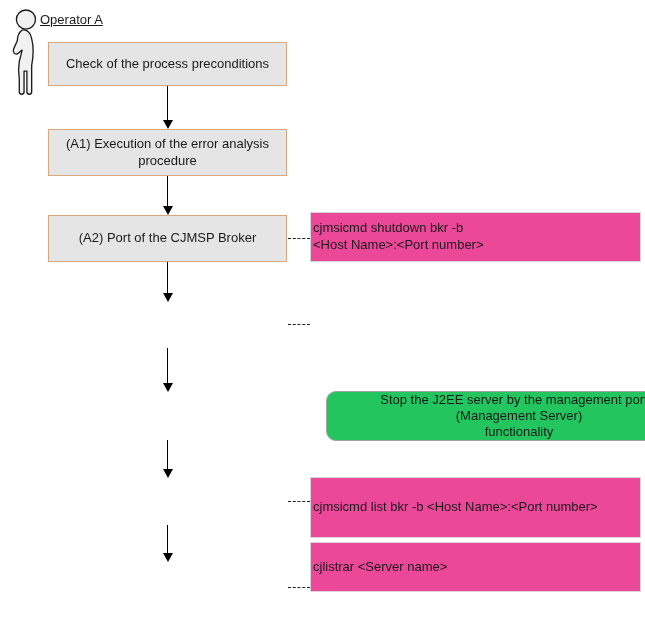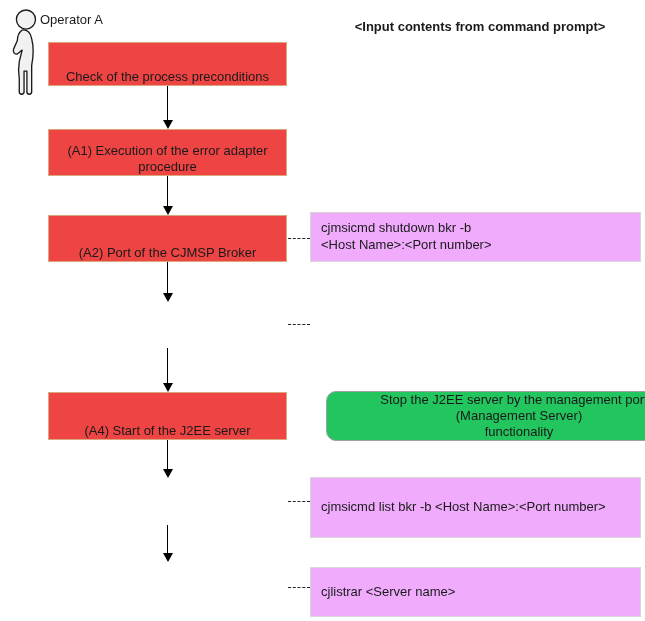--- a/index.html
+++ b/index.html
@@ -10,44 +10,45 @@
     background: #ffffff;
     font-family: "Liberation Sans", sans-serif;
     color: #1a1a1a;
     overflow: hidden;
   }
   .operator-label {
     position: absolute;
     left: 40px;
     top: 12px;
     font-size: 13px;
+    text-decoration: underline;
   }
   .right-title {
     position: absolute;
     left: 330px;
     top: 19px;
     width: 300px;
     text-align: center;
     font-size: 13px;
     font-weight: bold;
   }
   .person {
     position: absolute;
     left: 4px;
     top: 6px;
   }
   .step-box {
     position: absolute;
     left: 48px;
     width: 239px;
-    background: #ef4444;
+    background: #e5e5e5;
     border: 1px solid #D8A87C;
     box-sizing: border-box;
     display: flex;
-    align-items: flex-end;
+    align-items: center;
     justify-content: center;
     text-align: center;
     font-size: 13px;
     line-height: 1.25;
     padding: 0 6px;
   }
   .arrow {
     position: absolute;
     left: 161px;
     width: 13px;
@@ -66,28 +67,28 @@
     position: absolute;
     left: 288px;
     width: 22px;
     height: 0;
     border-top: 1.5px dashed #222;
   }
   .cmd-box {
     position: absolute;
     left: 310px;
     width: 331px;
-    background: #f0abfc;
+    background: #ec4899;
     border: 1px solid #D6D6D6;
     box-sizing: border-box;
     display: flex;
     align-items: center;
     font-size: 13px;
     line-height: 1.3;
-    padding: 0 10px;
+    padding: 0 2px;
   }
   .cmd-text { white-space: pre-line; }
   .note-box {
     position: absolute;
     left: 310px;
     width: 386px;
     background: #22c55e;
     border: 1px solid #A0A0A0;
     border-radius: 10px;
     box-sizing: border-box;
@@ -121,33 +122,32 @@
              L 24 66
              L 24 88
              C 24 91, 29 91, 29 88
              L 29 60
              C 31 50, 31 40, 29 32
              C 28 26, 24 22, 19 23
              Z" fill="#f1f1f1" stroke="#1a1a1a" stroke-width="1.4" stroke-linejoin="round"></path>
   </svg>
 
   <div class="operator-label">Operator A</div>
-  <div class="right-title">&lt;Input contents from command prompt&gt;</div>
 
   <div class="step-box" style="top:42px;height:44px">
     <span>Check of the process preconditions</span>
   </div>
 
   <div class="arrow" style="top:86px;height:43px">
     <div class="arrow-line"></div>
     <div class="arrow-head"></div>
   </div>
 
   <div class="step-box" style="top:129px;height:47px">
-    <span>(A1) Execution of the error adapter procedure</span>
+    <span>(A1) Execution of the error analysis procedure</span>
   </div>
 
   <div class="arrow" style="top:176px;height:39px">
     <div class="arrow-line"></div>
     <div class="arrow-head"></div>
   </div>
 
   <div class="step-box" style="top:215px;height:47px">
     <span>(A2) Port of the CJMSP Broker</span>
   </div>
@@ -156,23 +156,20 @@
     <div class="arrow-line"></div>
     <div class="arrow-head"></div>
   </div>
 
 
   <div class="arrow" style="top:348px;height:44px">
     <div class="arrow-line"></div>
     <div class="arrow-head"></div>
   </div>
 
-  <div class="step-box" style="top:392px;height:48px">
-    <span>(A4) Start of the J2EE server</span>
-  </div>
 
   <div class="arrow" style="top:440px;height:38px">
     <div class="arrow-line"></div>
     <div class="arrow-head"></div>
   </div>
 
 
   <div class="arrow" style="top:525px;height:37px">
     <div class="arrow-line"></div>
     <div class="arrow-head"></div>
@@ -193,17 +190,17 @@
   <div class="note-box" style="top:391px;height:50px">
     <span class="note-text">Stop the J2EE server by the management portal
 (Management Server)
 functionality</span>
   </div>
 
   <div class="cmd-box" style="top:477px;height:61px">
     <span class="cmd-text">cjmsicmd list bkr -b &lt;Host Name&gt;:&lt;Port number&gt;</span>
   </div>
 
-  <div class="cmd-box" style="top:567px;height:50px">
+  <div class="cmd-box" style="top:542px;height:50px">
     <span class="cmd-text">cjlistrar &lt;Server name&gt;</span>
   </div>
 
 </div>
 
 </body></html>

